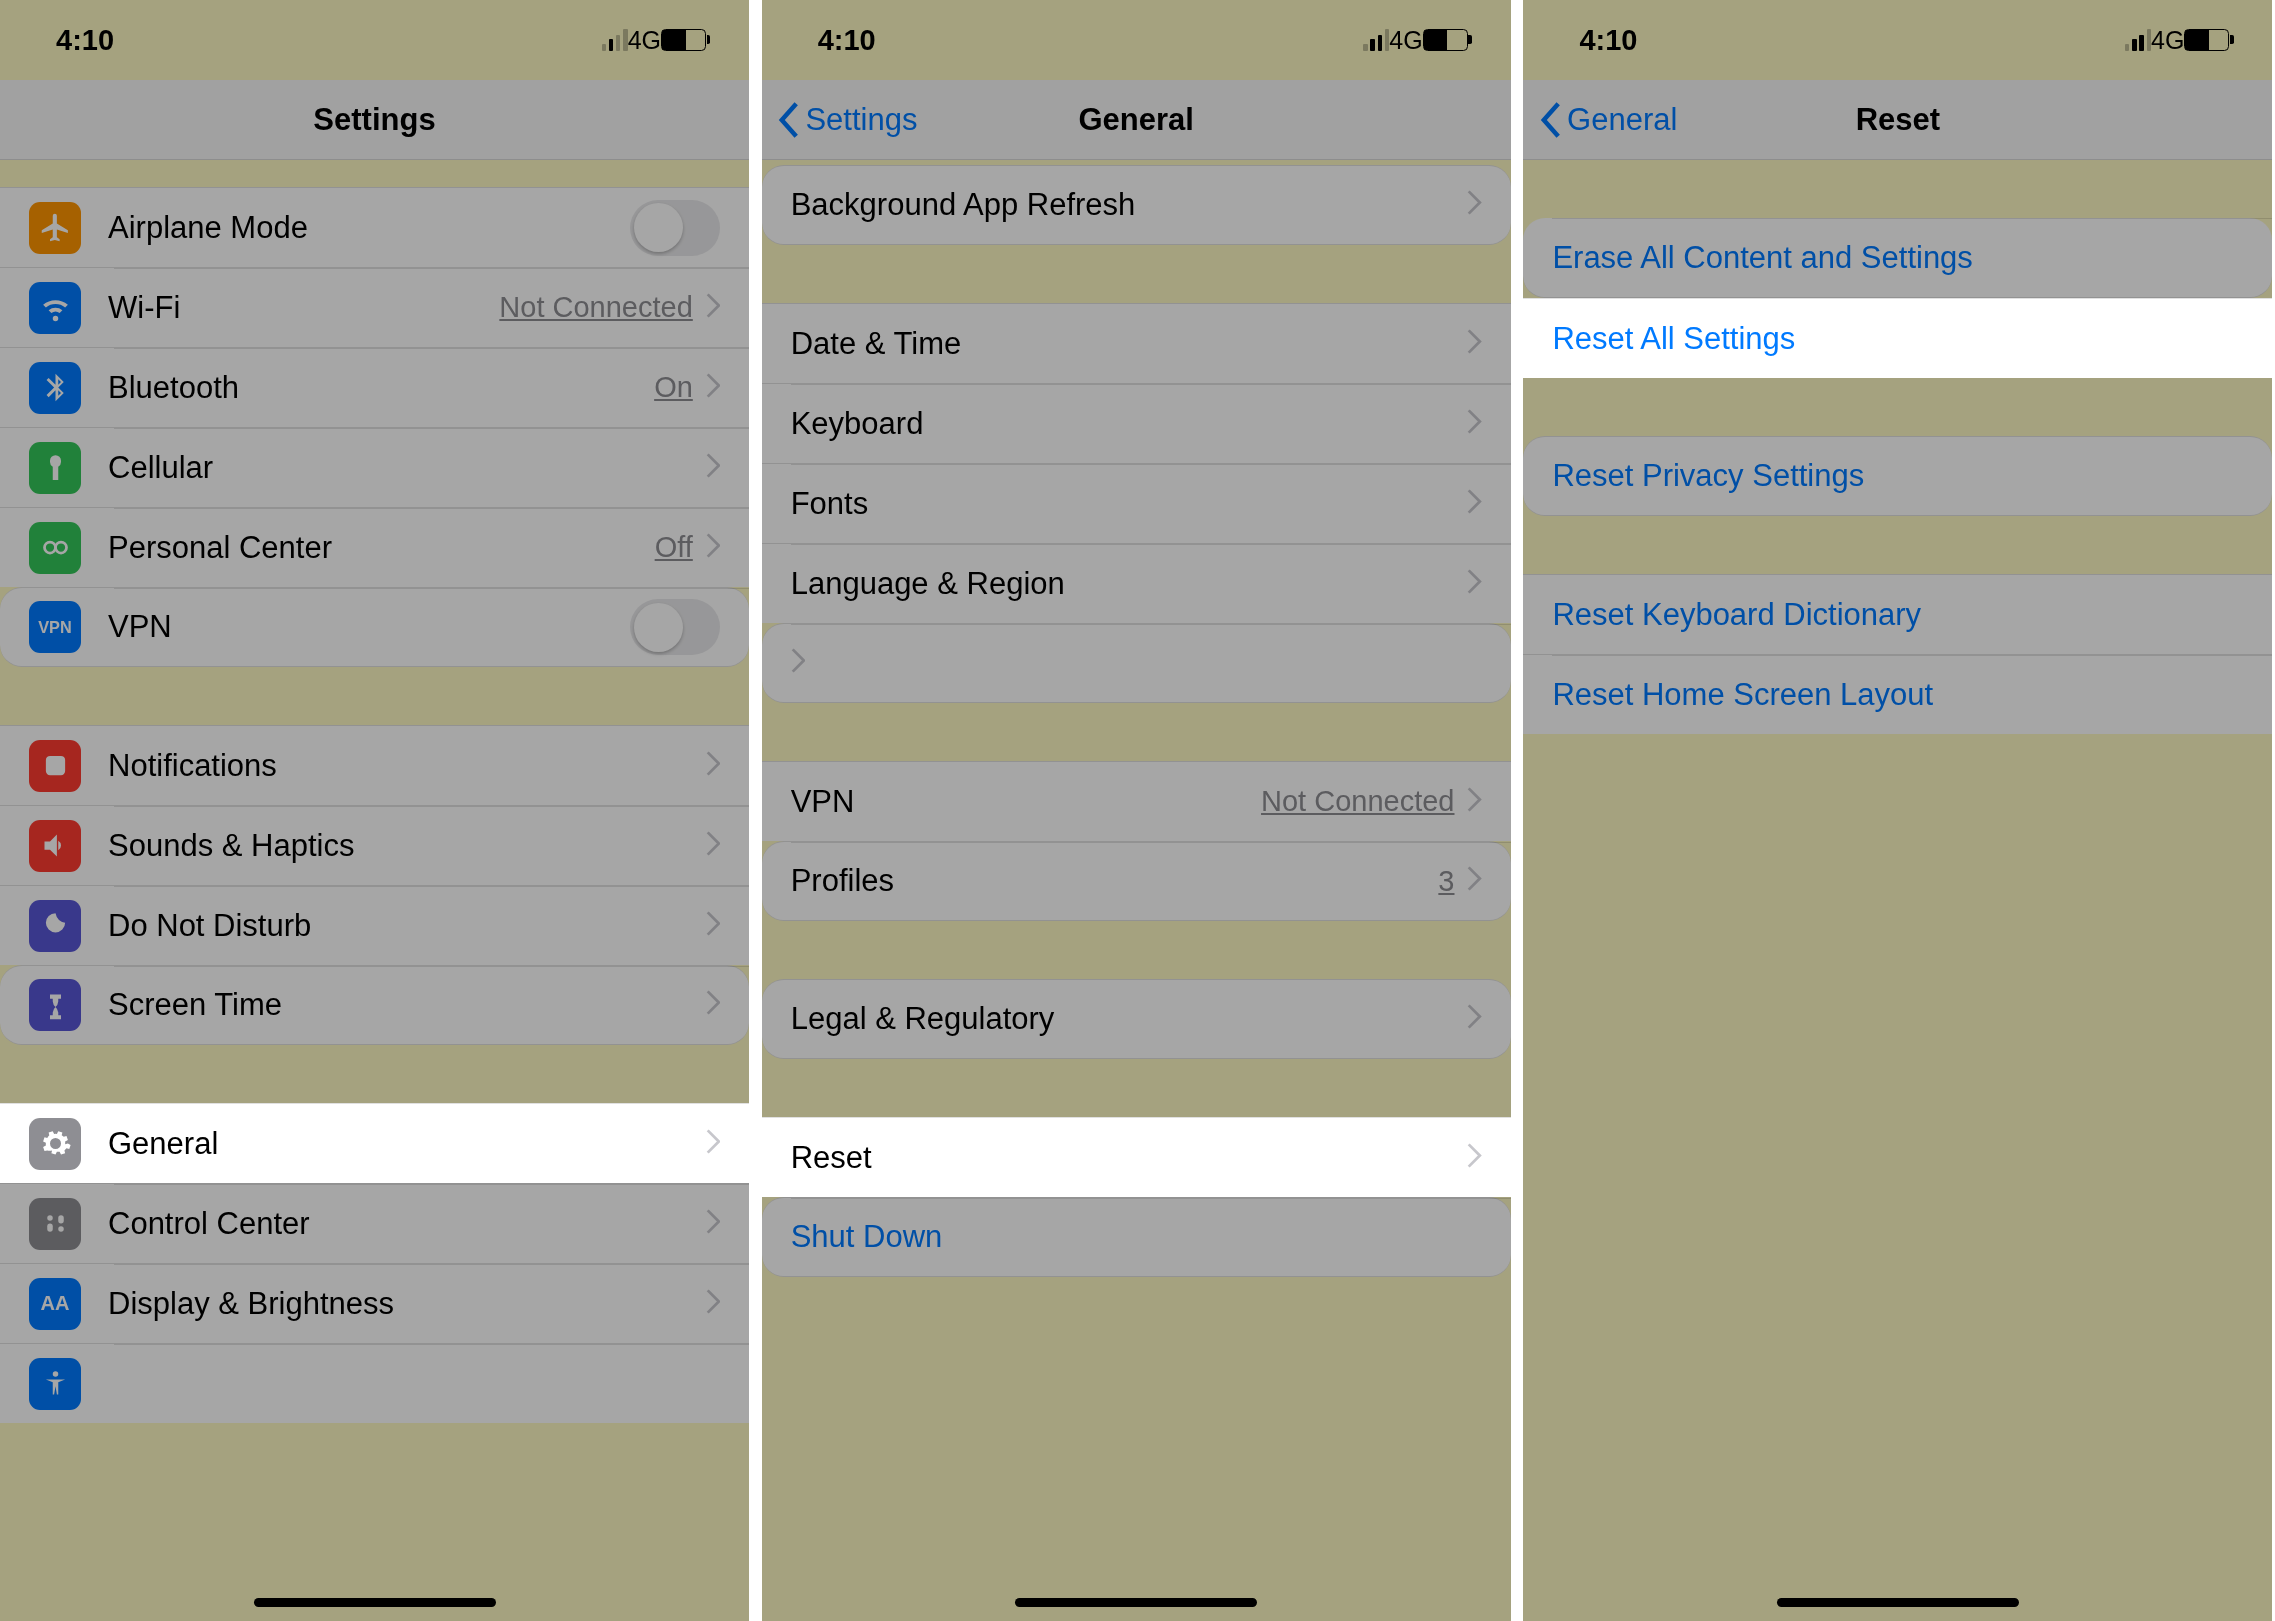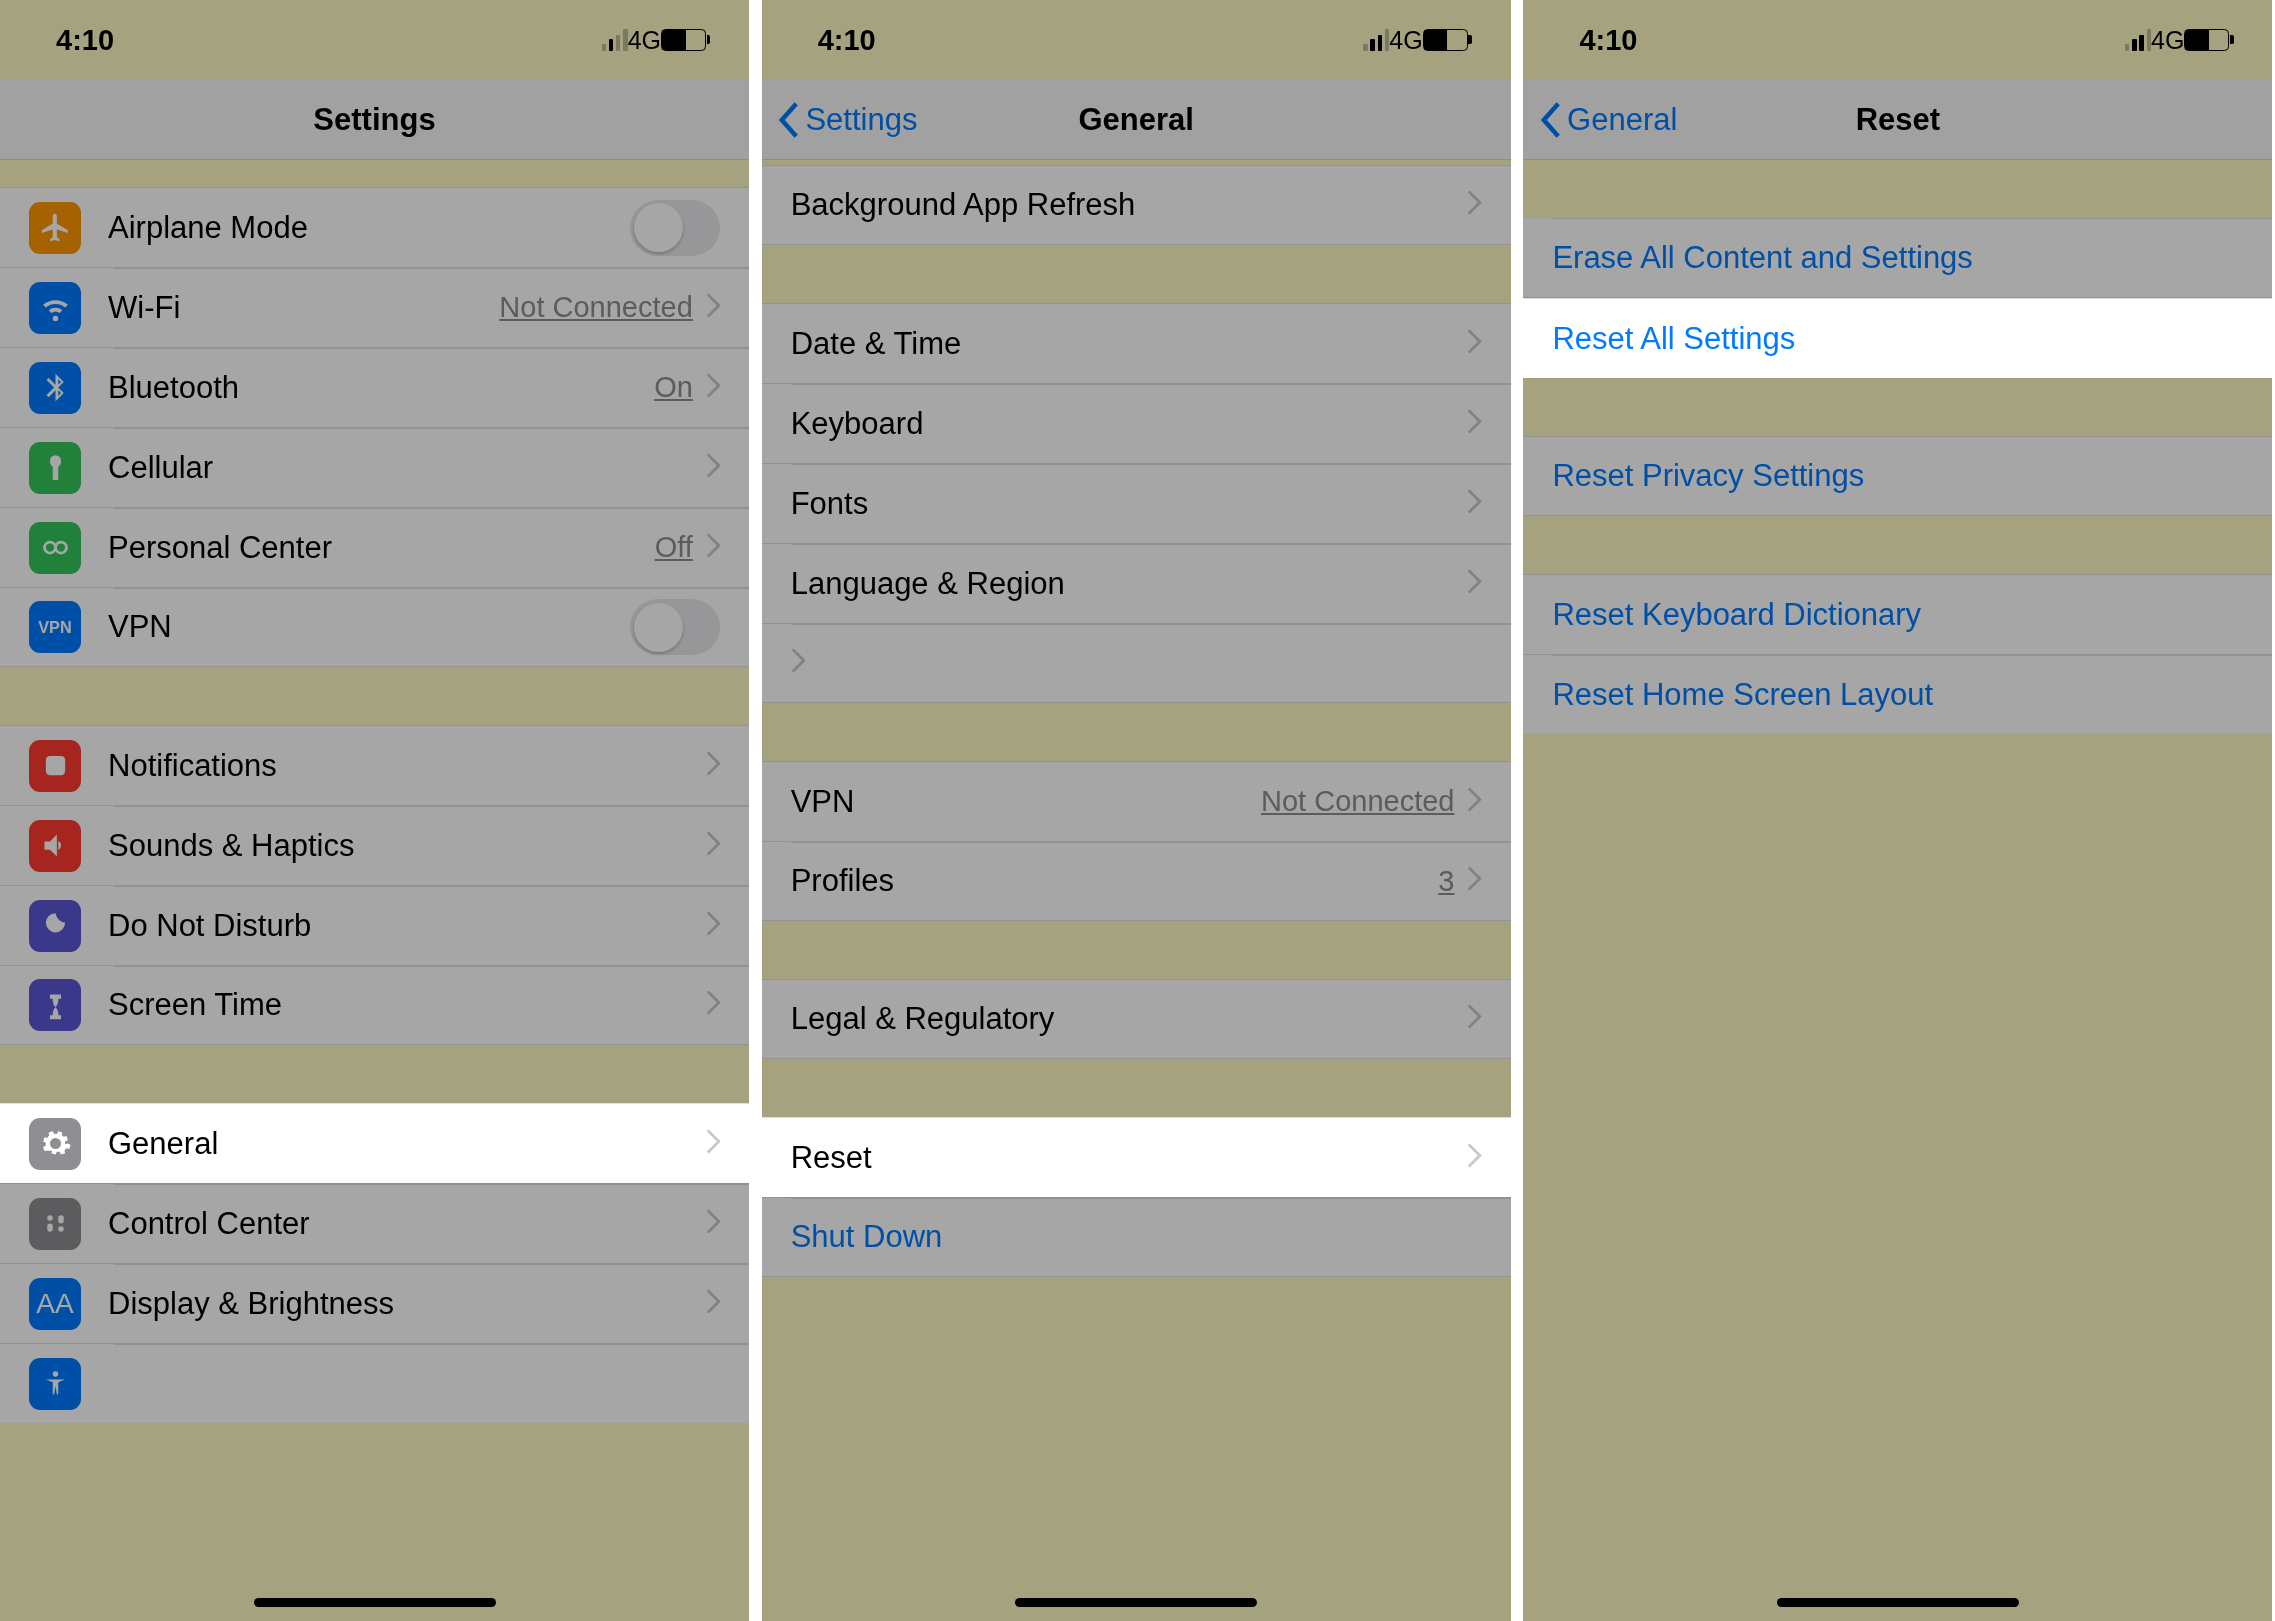--- a/index.html
+++ b/index.html
@@ -97,21 +97,21 @@
   .chevron { color: #c7c7cc; }
   .chevron svg { width: 14.5px; height: 25px; }
   .toggle {
     width: 90px; height: 56px; border-radius: 28px; background:#e9e9eb; position:relative;
   }
   .toggle .knob{
     position:absolute; top:3.6px; left:3.6px; width:49px; height:49px; border-radius:50%;
     background:#fff; box-shadow:0 1.8px 3.6px rgba(0,0,0,0.25);
   }
   .group-top { border-top: 0.9px solid rgba(0,0,0,0.12); }
-  .group-bottom { border-bottom: 0.9px solid rgba(0,0,0,0.12); }
+  .group-bottom { border-bottom: 0.9px solid rgba(0,0,0,0.12); border-radius: 22px; }
   .blue-text { color:#007aff; }
   
   .highlight { position: relative; z-index: 5; }
   
   .home-ind {
     position:absolute; bottom:14.5px; left:50%; transform:translateX(-50%);
     width: 242px; height: 9px; background:#000; border-radius:4.5px;
   }
   
   .c-orange{background:#ff9500;} .c-blue{background:#007aff;}
@@ -279,21 +279,21 @@
           <rect x="14" y="6" width="4" height="6" rx="2"></rect>
           <circle cx="16" cy="16" r="2"></circle>
         </svg>
       </div>
     <span class="label">Control Center</span>
     <span class="chevron"><svg viewBox="0 0 10 18" fill="none">
           <path d="M1 1l8 8-8 8" stroke="currentColor" stroke-width="2"></path>
         </svg></span>
   </div>
   <div class="row sep-inset">
-    <div class="icon c-blue" style="font-size:28px;font-weight:400;">AA</div>
+    <div class="icon c-blue" style="font-size:20px;font-weight:700;">AA</div>
     <span class="label">Display &amp; Brightness</span>
     <span class="chevron"><svg viewBox="0 0 10 18" fill="none">
           <path d="M1 1l8 8-8 8" stroke="currentColor" stroke-width="2"></path>
         </svg></span>
   </div>
 
   <div class="row sep-inset" style="height:36px; overflow:hidden;">
     <div class="icon c-blue">
         <svg viewBox="0 0 24 24" fill="currentColor">
           <circle cx="12" cy="5" r="2"></circle>

